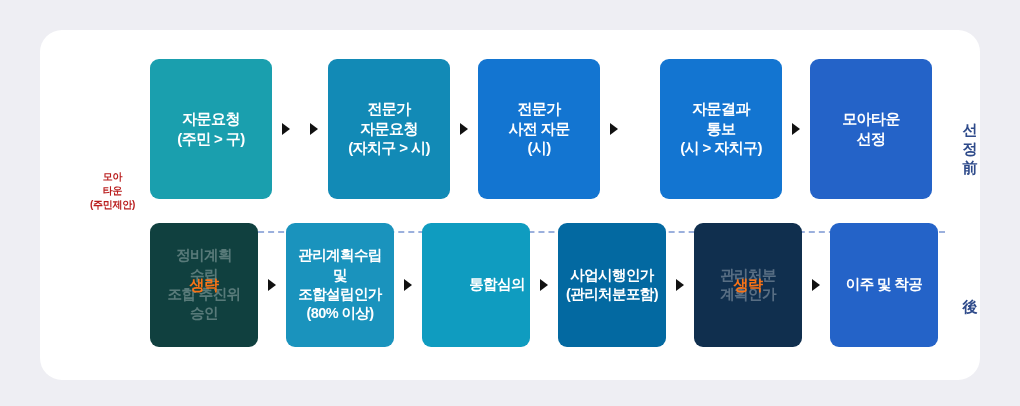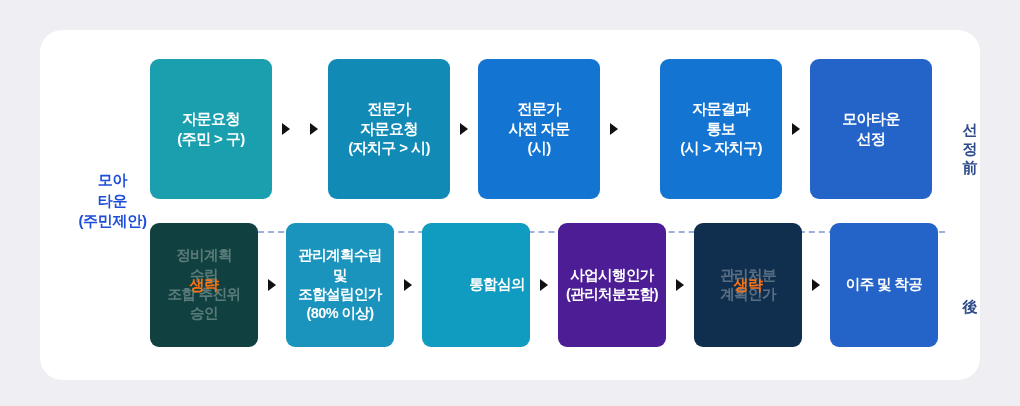--- a/index.html
+++ b/index.html
@@ -29,23 +29,23 @@
     border-radius: 22px;
     box-sizing: border-box;
   }
   
   .row-label-left {
     position: absolute;
     left: 10px;
     top: 140px;
     width: 125px;
     text-align: center;
-    font-size: 15px;
-    font-weight: 700;
-    color: #1d4ed8;
+    font-size: 10px;
+    font-weight: 700;
+    color: #b91c1c;
     line-height: 1.38;
     letter-spacing: -0.3px;
   }
   .row-label-left .ln { display: block; white-space: nowrap; }
 
   
   .flow-row {
     position: absolute;
     display: flex;
     align-items: center;
@@ -246,21 +246,21 @@
         <div class="node" style="background: rgb(15, 156, 192); padding-left: 42px;">
           <span class="txt">
             <span class="ln">통합심의</span>
           </span>
         </div>
         <div class="arrow">
           <svg width="12" height="14" viewBox="0 0 12 14" aria-hidden="true">
             <path d="M2 1 L10 7 L2 13 Z" fill="#111111"></path>
           </svg>
         </div>
-        <div class="node" style="background: #4c1d95; text-align: center;">
+        <div class="node" style="background: #0369a1; text-align: center;">
           <span class="txt">
             <span class="ln">사업시행인가</span>
             <span class="ln">(관리처분포함)</span>
           </span>
         </div>
         <div class="arrow">
           <svg width="12" height="14" viewBox="0 0 12 14" aria-hidden="true">
             <path d="M2 1 L10 7 L2 13 Z" fill="#111111"></path>
           </svg>
         </div>

